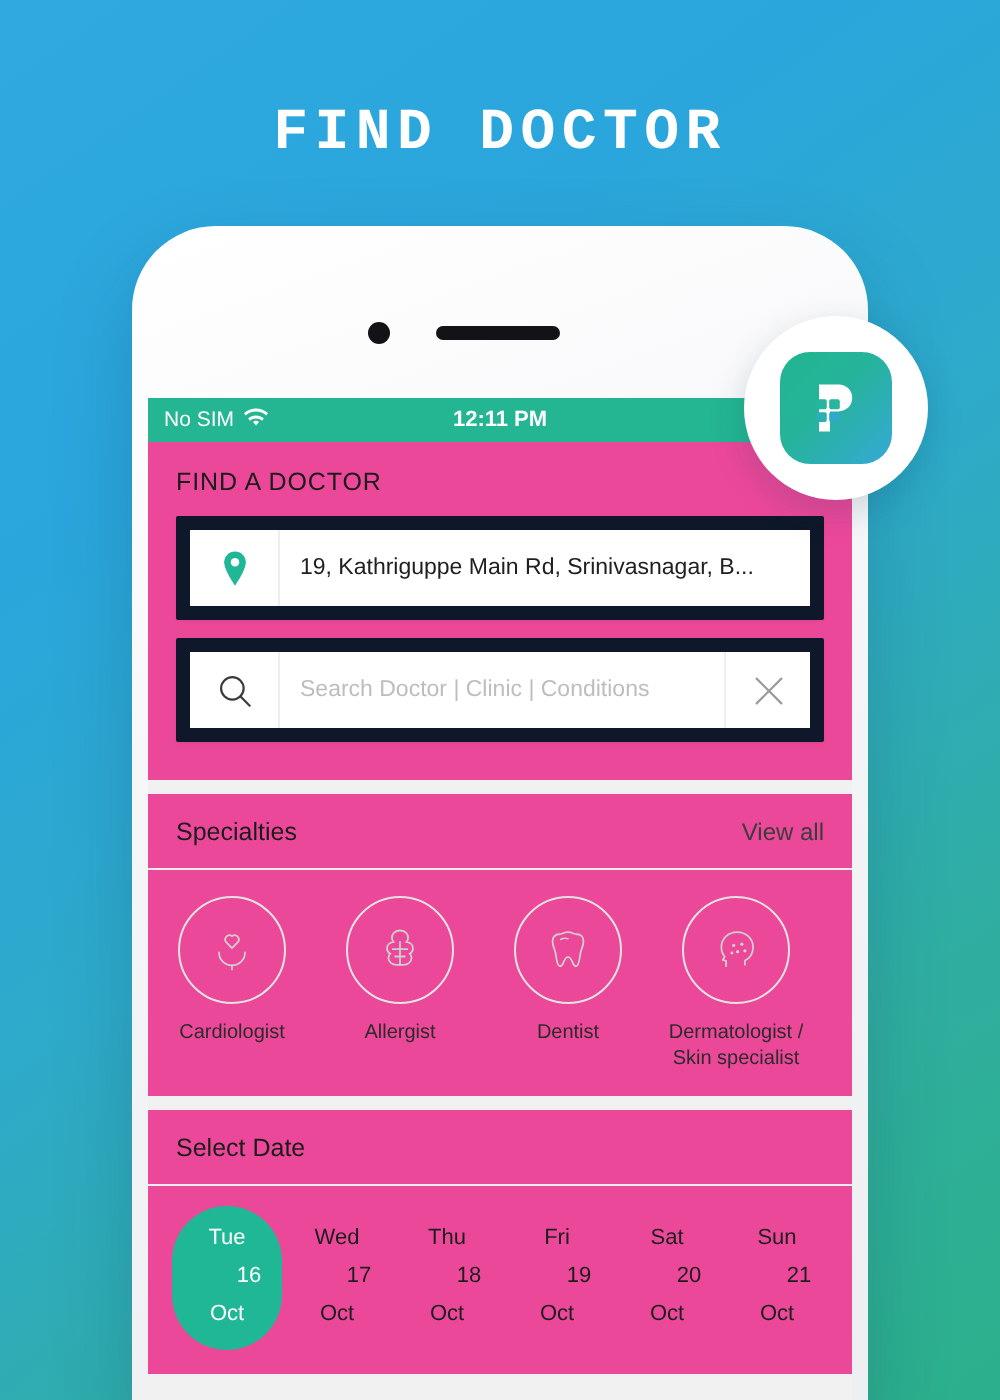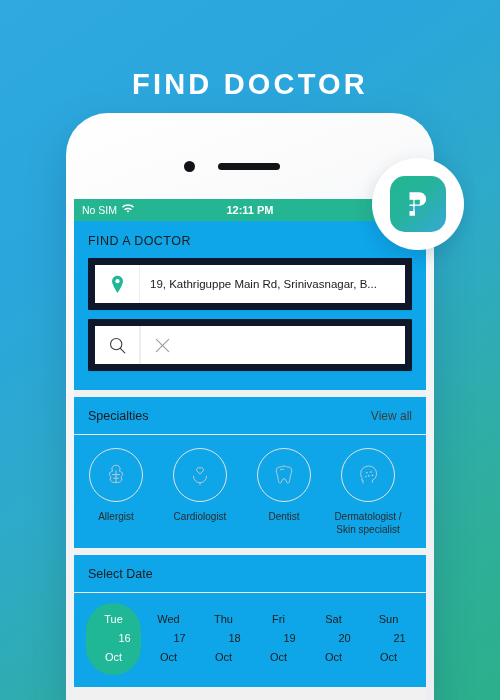--- a/index.html
+++ b/index.html
@@ -19,29 +19,30 @@
     position: relative;
     width: 500px;
     height: 700px;
     background: linear-gradient(145deg, #2fa9e0 0%, #2aa6dc 28%, #2eaac9 52%, #2fae9f 78%, #2bb08a 100%);
     overflow: hidden;
   }
 
   
   .headline {
     position: absolute;
-    top: 67px;
+    top: 50px;
     left: 0;
     width: 500px;
     text-align: center;
     color: #ffffff;
     font-size: 29px;
     font-weight: bold;
     letter-spacing: 3.2px;
     line-height: 34px;
+    font-family: Liberation Mono, monospace;
   }
 
   
   .phone {
     position: absolute;
     left: 66px;
     top: 113px;
     width: 368px;
     height: 600px;
     background: linear-gradient(160deg, #ffffff 0%, #f4f5f7 45%, #eceef1 100%);
@@ -134,21 +135,21 @@
     z-index: 2;
   }
   .hamburger { display: flex; flex-direction: column; gap: 3.5px; }
   .hamburger i { display: block; height: 2px; background: #fff; border-radius: 2px; }
   .hamburger i:nth-child(1) { width: 18px; }
   .hamburger i:nth-child(2) { width: 18px; }
   .hamburger i:nth-child(3) { width: 13px; }
 
   
   .card {
-    background: #0ea5e9;
+    background: #ec4899;
     margin-bottom: 7px;
   }
   .card-title {
     font-size: 12.5px;
     color: #1b1b1b;
     letter-spacing: .45px;
     padding: 13px 14px 10px 14px;
   }
   .section-head {
     display: flex;
@@ -327,54 +328,55 @@
           <div class="field-text">19, Kathriguppe Main Rd, Srinivasnagar, B...</div>
         </div>
 
         <div class="field-row">
           <div class="field-icon">
             <svg width="17" height="17" viewBox="0 0 22 22">
               <circle cx="9.3" cy="9.3" r="7.3" fill="none" stroke="#3a3a3a" stroke-width="1.4"></circle>
               <path d="M14.6 14.6L20.5 20.5" stroke="#3a3a3a" stroke-width="1.4" stroke-linecap="round"></path>
             </svg>
           </div>
+          <div class="field-text placeholder">Search Doctor | Clinic | Conditions</div>
           <div class="field-clear">
             <svg width="17" height="17" viewBox="0 0 22 22">
               <path d="M3 3L19 19M19 3L3 19" stroke="#9b9b9b" stroke-width="1.4" stroke-linecap="round"></path>
             </svg>
           </div>
         </div>
       </div>
 
       <div class="card">
         <div class="section-head">
           <span class="label">Specialties</span>
           <span class="link">View all</span>
         </div>
         <div class="spec-row">
-
-          <div class="spec">
-            <div class="spec-circle">
-              <svg width="26" height="26" viewBox="0 0 32 32">
-                <path d="M16 4c-3 0-5 2-5 4.5 0 1 .4 1.9 1 2.5-2.3.3-4 2-4 4 0 1.4.8 2.6 2 3.3-.7.7-1.1 1.6-1.1 2.6 0 2.4 2.2 4.3 5 4.3h4.2c2.8 0 5-1.9 5-4.3 0-1-.4-1.9-1.1-2.6 1.2-.7 2-1.9 2-3.3 0-2-1.7-3.7-4-4 .6-.6 1-1.5 1-2.5C21 6 19 4 16 4z" fill="none" stroke="#cfcfcf" stroke-width="1.1"></path>
-                <path d="M16 11v14M11.5 15.5h9M13 20h6" stroke="#cfcfcf" stroke-width="1.1" stroke-linecap="round"></path>
-              </svg>
-            </div>
-            <div class="spec-label">Allergist</div>
-          </div>
 
           <div class="spec">
             <div class="spec-circle">
               <svg width="26" height="26" viewBox="0 0 32 32">
                 <path d="M16 14.8l-3.6-3.6a2.6 2.6 0 0 1 3.6-3.7 2.6 2.6 0 0 1 3.6 3.7L16 14.8z" fill="none" stroke="#cfcfcf" stroke-width="1.1" stroke-linejoin="round"></path>
                 <path d="M8 17.5c0 4.4 3.6 8 8 8s8-3.6 8-8" fill="none" stroke="#cfcfcf" stroke-width="1.1" stroke-linecap="round"></path>
                 <path d="M16 25.5v2.5" stroke="#cfcfcf" stroke-width="1.1" stroke-linecap="round"></path>
               </svg>
             </div>
             <div class="spec-label">Cardiologist</div>
+          </div>
+
+          <div class="spec">
+            <div class="spec-circle">
+              <svg width="26" height="26" viewBox="0 0 32 32">
+                <path d="M16 4c-3 0-5 2-5 4.5 0 1 .4 1.9 1 2.5-2.3.3-4 2-4 4 0 1.4.8 2.6 2 3.3-.7.7-1.1 1.6-1.1 2.6 0 2.4 2.2 4.3 5 4.3h4.2c2.8 0 5-1.9 5-4.3 0-1-.4-1.9-1.1-2.6 1.2-.7 2-1.9 2-3.3 0-2-1.7-3.7-4-4 .6-.6 1-1.5 1-2.5C21 6 19 4 16 4z" fill="none" stroke="#cfcfcf" stroke-width="1.1"></path>
+                <path d="M16 11v14M11.5 15.5h9M13 20h6" stroke="#cfcfcf" stroke-width="1.1" stroke-linecap="round"></path>
+              </svg>
+            </div>
+            <div class="spec-label">Allergist</div>
           </div>
 
           <div class="spec">
             <div class="spec-circle">
               <svg width="26" height="26" viewBox="0 0 32 32">
                 <path d="M16 5c-2.6 0-3.4 1.3-5.6 1.3-2.2 0-3.9 1.7-3.9 4.3 0 3 1.2 4.4 1.8 7.1.6 2.7.6 8.3 3 8.3 2.1 0 1.9-5.6 4.7-5.6s2.6 5.6 4.7 5.6c2.4 0 2.4-5.6 3-8.3.6-2.7 1.8-4.1 1.8-7.1 0-2.6-1.7-4.3-3.9-4.3C19.4 6.3 18.6 5 16 5z" fill="none" stroke="#cfcfcf" stroke-width="1.1" stroke-linejoin="round"></path>
                 <path d="M11.5 9.5c1.4-.8 3-.9 4.5-.4" fill="none" stroke="#cfcfcf" stroke-width="1" stroke-linecap="round"></path>
               </svg>
             </div>
             <div class="spec-label">Dentist</div>

